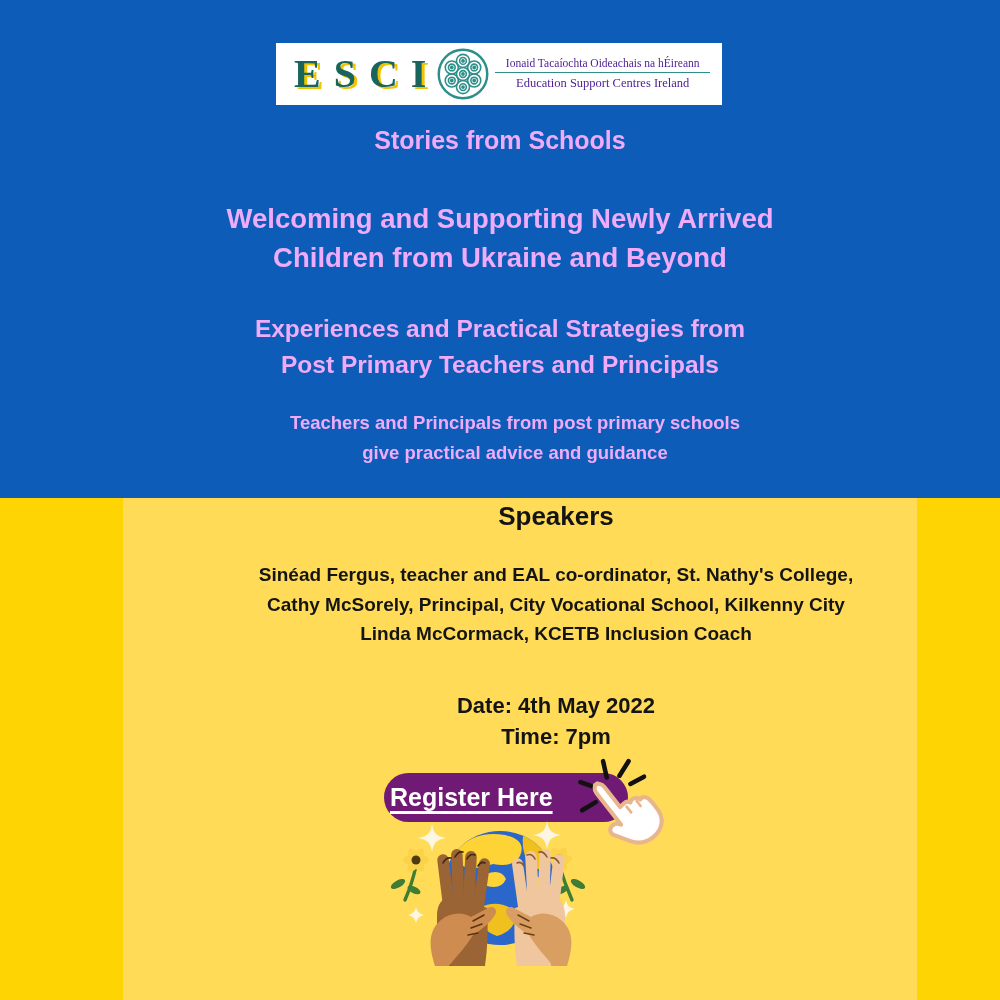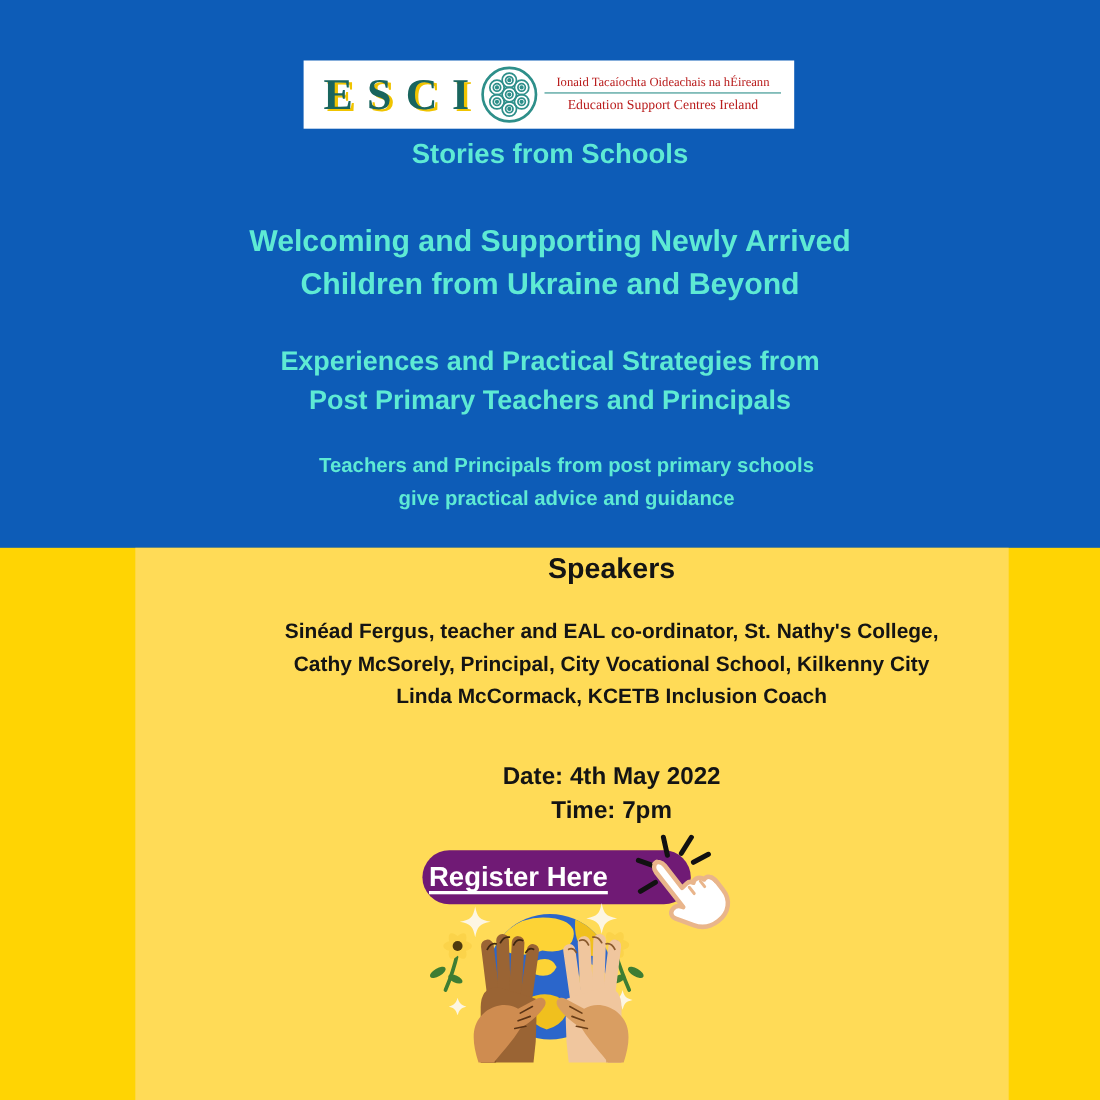--- a/index.html
+++ b/index.html
@@ -4,33 +4,33 @@
 <style>
   html,body{margin:0;padding:0;background:#e8e8e8;}
   .canvas{
     position:relative;width:1000px;height:1000px;overflow:hidden;
     font-family:"Liberation Sans",sans-serif;background:#ffd403;
   }
   
   .blue-section{position:absolute;left:0;top:0;width:1000px;height:498px;background:#0d5cb7;}
   .logo-box{
     position:absolute;left:276px;top:43px;width:446px;height:62px;background:#ffffff;
-    display:flex;align-items:center;box-sizing:border-box;padding:4px 12px 4px 18px;margin-top:12px;
+    display:flex;align-items:center;box-sizing:border-box;padding:4px 12px 4px 18px;
   }
   .esci-wordmark{
     font-family:"Liberation Serif",serif;font-weight:700;font-size:40px;line-height:1;
     color:#19655e;letter-spacing:13px;text-shadow:3px 2px 0 #f0c400;white-space:nowrap;
   }
   .logo-circle{width:56px;height:56px;flex:0 0 auto;margin-left:-4px;}
   .logo-names{flex:1;display:flex;flex-direction:column;justify-content:flex-end;
-    font-family:"Liberation Serif",serif;color:#b91c1c;text-align:center;margin-left:4px;}
+    font-family:"Liberation Serif",serif;color:#4c1d95;text-align:center;margin-left:4px;}
   .logo-irish{font-size:11.5px;padding-bottom:3px;}
   .logo-line{border-top:1.5px solid #2e8f8a;width:100%;}
   .logo-english{font-size:12.5px;padding-top:3px;}
-  .hero-text{position:absolute;left:0;width:1000px;text-align:center;color:#5eead4;font-weight:700;}
+  .hero-text{position:absolute;left:0;width:1000px;text-align:center;color:#f0abfc;font-weight:700;}
   .series-title{top:126px;font-size:25px;}
   .main-title{top:199px;font-size:27.5px;line-height:39px;}
   .subtitle{top:311px;font-size:24.5px;line-height:36px;}
   .description{top:408px;font-size:18.5px;line-height:30px;padding-left:15px;}
   
   .panel{position:absolute;left:123px;top:498px;width:794px;height:502px;background:#ffdb57;}
   .dark-text{position:absolute;left:16px;width:1000px;text-align:center;color:#141414;font-weight:700;padding-left:40px;}
   .speakers-heading{top:501px;font-size:26px;}
   .speakers-list{top:560px;font-size:19px;line-height:29.5px;}
   .event-when{top:690px;font-size:22px;line-height:31px;}

